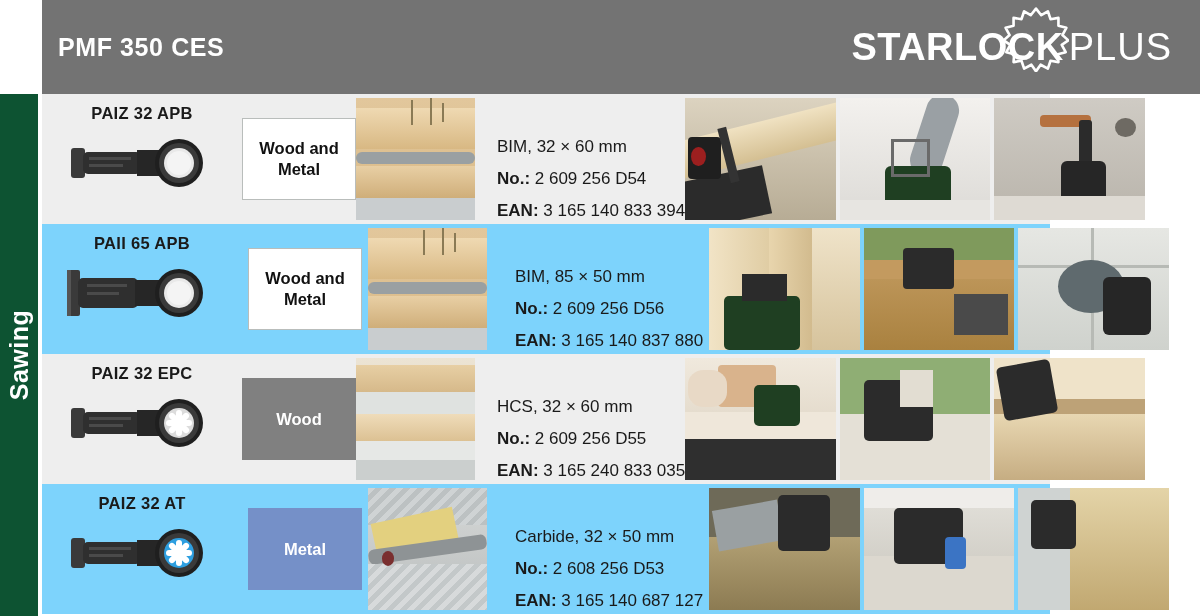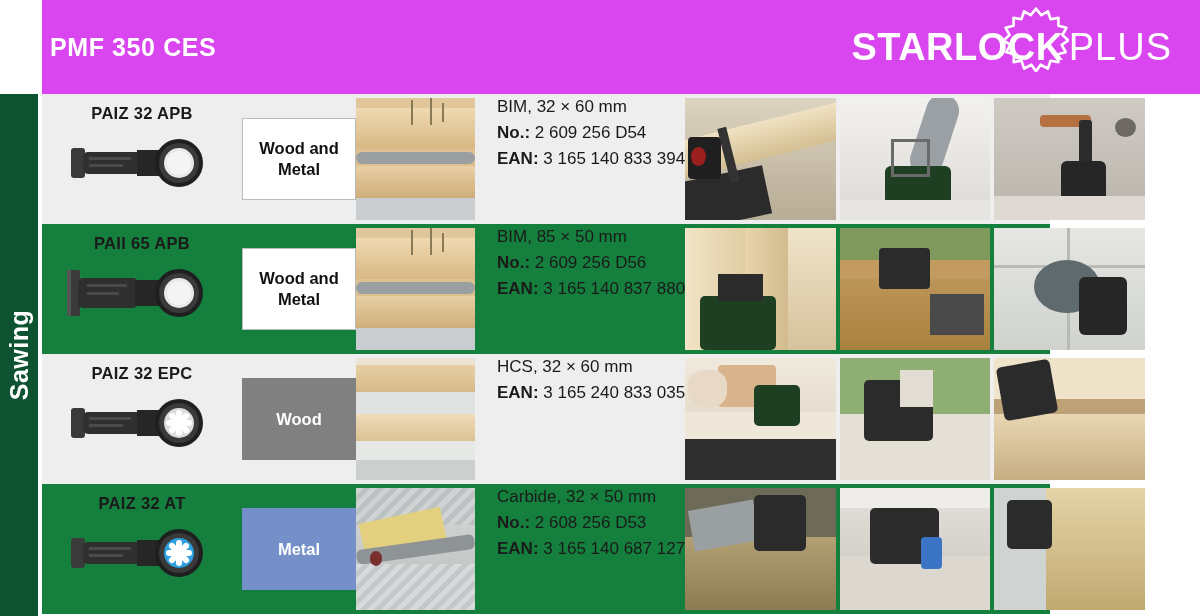--- a/index.html
+++ b/index.html
@@ -7,23 +7,23 @@
     width:1200px;height:616px;overflow:hidden;
     background:#ffffff;
     font-family:"Liberation Sans", sans-serif;
     -webkit-font-smoothing:antialiased;
   }
   .page{position:relative;width:1200px;height:616px;background:#fff;}
 
   
   .header{
     position:absolute;left:42px;top:0;width:1158px;height:94px;
-    background:#d946ef;
+    background:#737373;
     display:flex;align-items:center;justify-content:space-between;
-    box-sizing:border-box;padding:0 28px 0 8px;
+    box-sizing:border-box;padding:0 28px 0 16px;
   }
   .header-title{
     color:#ffffff;font-size:25px;font-weight:bold;letter-spacing:.6px;
     white-space:nowrap;
   }
   .logo{position:relative;display:flex;align-items:baseline;white-space:nowrap;}
   .logo-star{
     position:absolute;left:152px;top:-20px;width:66px;height:66px;
     pointer-events:none;
   }
@@ -48,21 +48,21 @@
     color:#ffffff;font-size:25px;font-weight:bold;letter-spacing:.5px;
     white-space:nowrap;
   }
 
   
   .table{position:absolute;left:42px;top:94px;width:1008px;height:522px;}
   .row{
     position:relative;width:100%;height:130px;
     display:flex;align-items:stretch;box-sizing:border-box;
   }
-  .row.alt{background:#15803d;}
+  .row.alt{background:#7dd3fc;gap:6px;}
   .row.base{background:#eeeeee;}
 
   
   .c-name{
     position:relative;width:200px;flex:0 0 200px;
     display:flex;flex-direction:column;align-items:center;
     padding-top:10px;box-sizing:border-box;
   }
   .name-text{
     font-size:16.5px;font-weight:bold;color:#1a1a1a;letter-spacing:.3px;
@@ -85,22 +85,22 @@
   .mat-box.white{background:#ffffff;border:1px solid #b9bdbb;color:#111;}
   .mat-box.gray{background:#808080;color:#ffffff;}
   .mat-box.blue{background:#7590c8;color:#ffffff;}
 
   
   .c-photo{width:119px;flex:0 0 119px;padding:4px 0;box-sizing:border-box;}
   .matphoto{width:100%;height:100%;position:relative;overflow:hidden;}
 
   
   .c-spec{
-    flex:1 1 auto;display:flex;flex-direction:column;justify-content:flex-start;
-    padding-left:22px;box-sizing:border-box;
+    flex:1 1 auto;display:flex;flex-direction:column;justify-content:space-between;
+    padding-left:22px;box-sizing:border-box;margin-top:40px;
   }
   .spec-line{font-size:17px;color:#1a1a1a;line-height:1.52;white-space:nowrap;}
   .spec-line b{font-weight:bold;}
 
   
   .c-apps{
     width:460px;flex:0 0 460px;display:flex;gap:4px;
     padding:4px 0 4px 0;box-sizing:border-box;
   }
   .app{flex:1 1 0;position:relative;overflow:hidden;background:#d5d5d5;}
@@ -302,20 +302,24 @@
           <div class="lay" style="left:0;top:6%;width:100%;height:22%;background:linear-gradient(#e7cfa4,#d6b98a);"></div>
           <div class="lay" style="left:0;top:28%;width:100%;height:18%;background:#dfe2e0;"></div>
           <div class="lay" style="left:0;top:46%;width:100%;height:22%;background:linear-gradient(#efdcba,#dcc193);"></div>
           <div class="lay" style="left:0;top:68%;width:100%;height:16%;background:#e6e8e6;"></div>
           <div class="lay" style="left:0;top:84%;width:100%;height:16%;background:#cbcfce;"></div>
         </div>
       </div>
       <div class="c-spec">
         <div class="spec-line">HCS, 32 × 60 mm</div>
         <div class="spec-line">
+          <b>No.:</b> 
+          <span>2 609 256 D55</span>
+        </div>
+        <div class="spec-line">
           <b>EAN:</b> 
           <span>3 165 240 833 035</span>
         </div>
       </div>
       <div class="c-apps">
         <div class="app">
           <div class="ph" style="background:linear-gradient(#f0e9dd,#d8cdbb);"></div>
           <div class="lay" style="left:0;top:44%;width:100%;height:22%;background:#efe7da;"></div>
           <div class="lay" style="left:0;top:66%;width:100%;height:34%;background:#2f2f2f;"></div>
           <div class="lay" style="left:22%;top:6%;width:38%;height:34%;background:#d9b38c;border-radius:4px;"></div>

